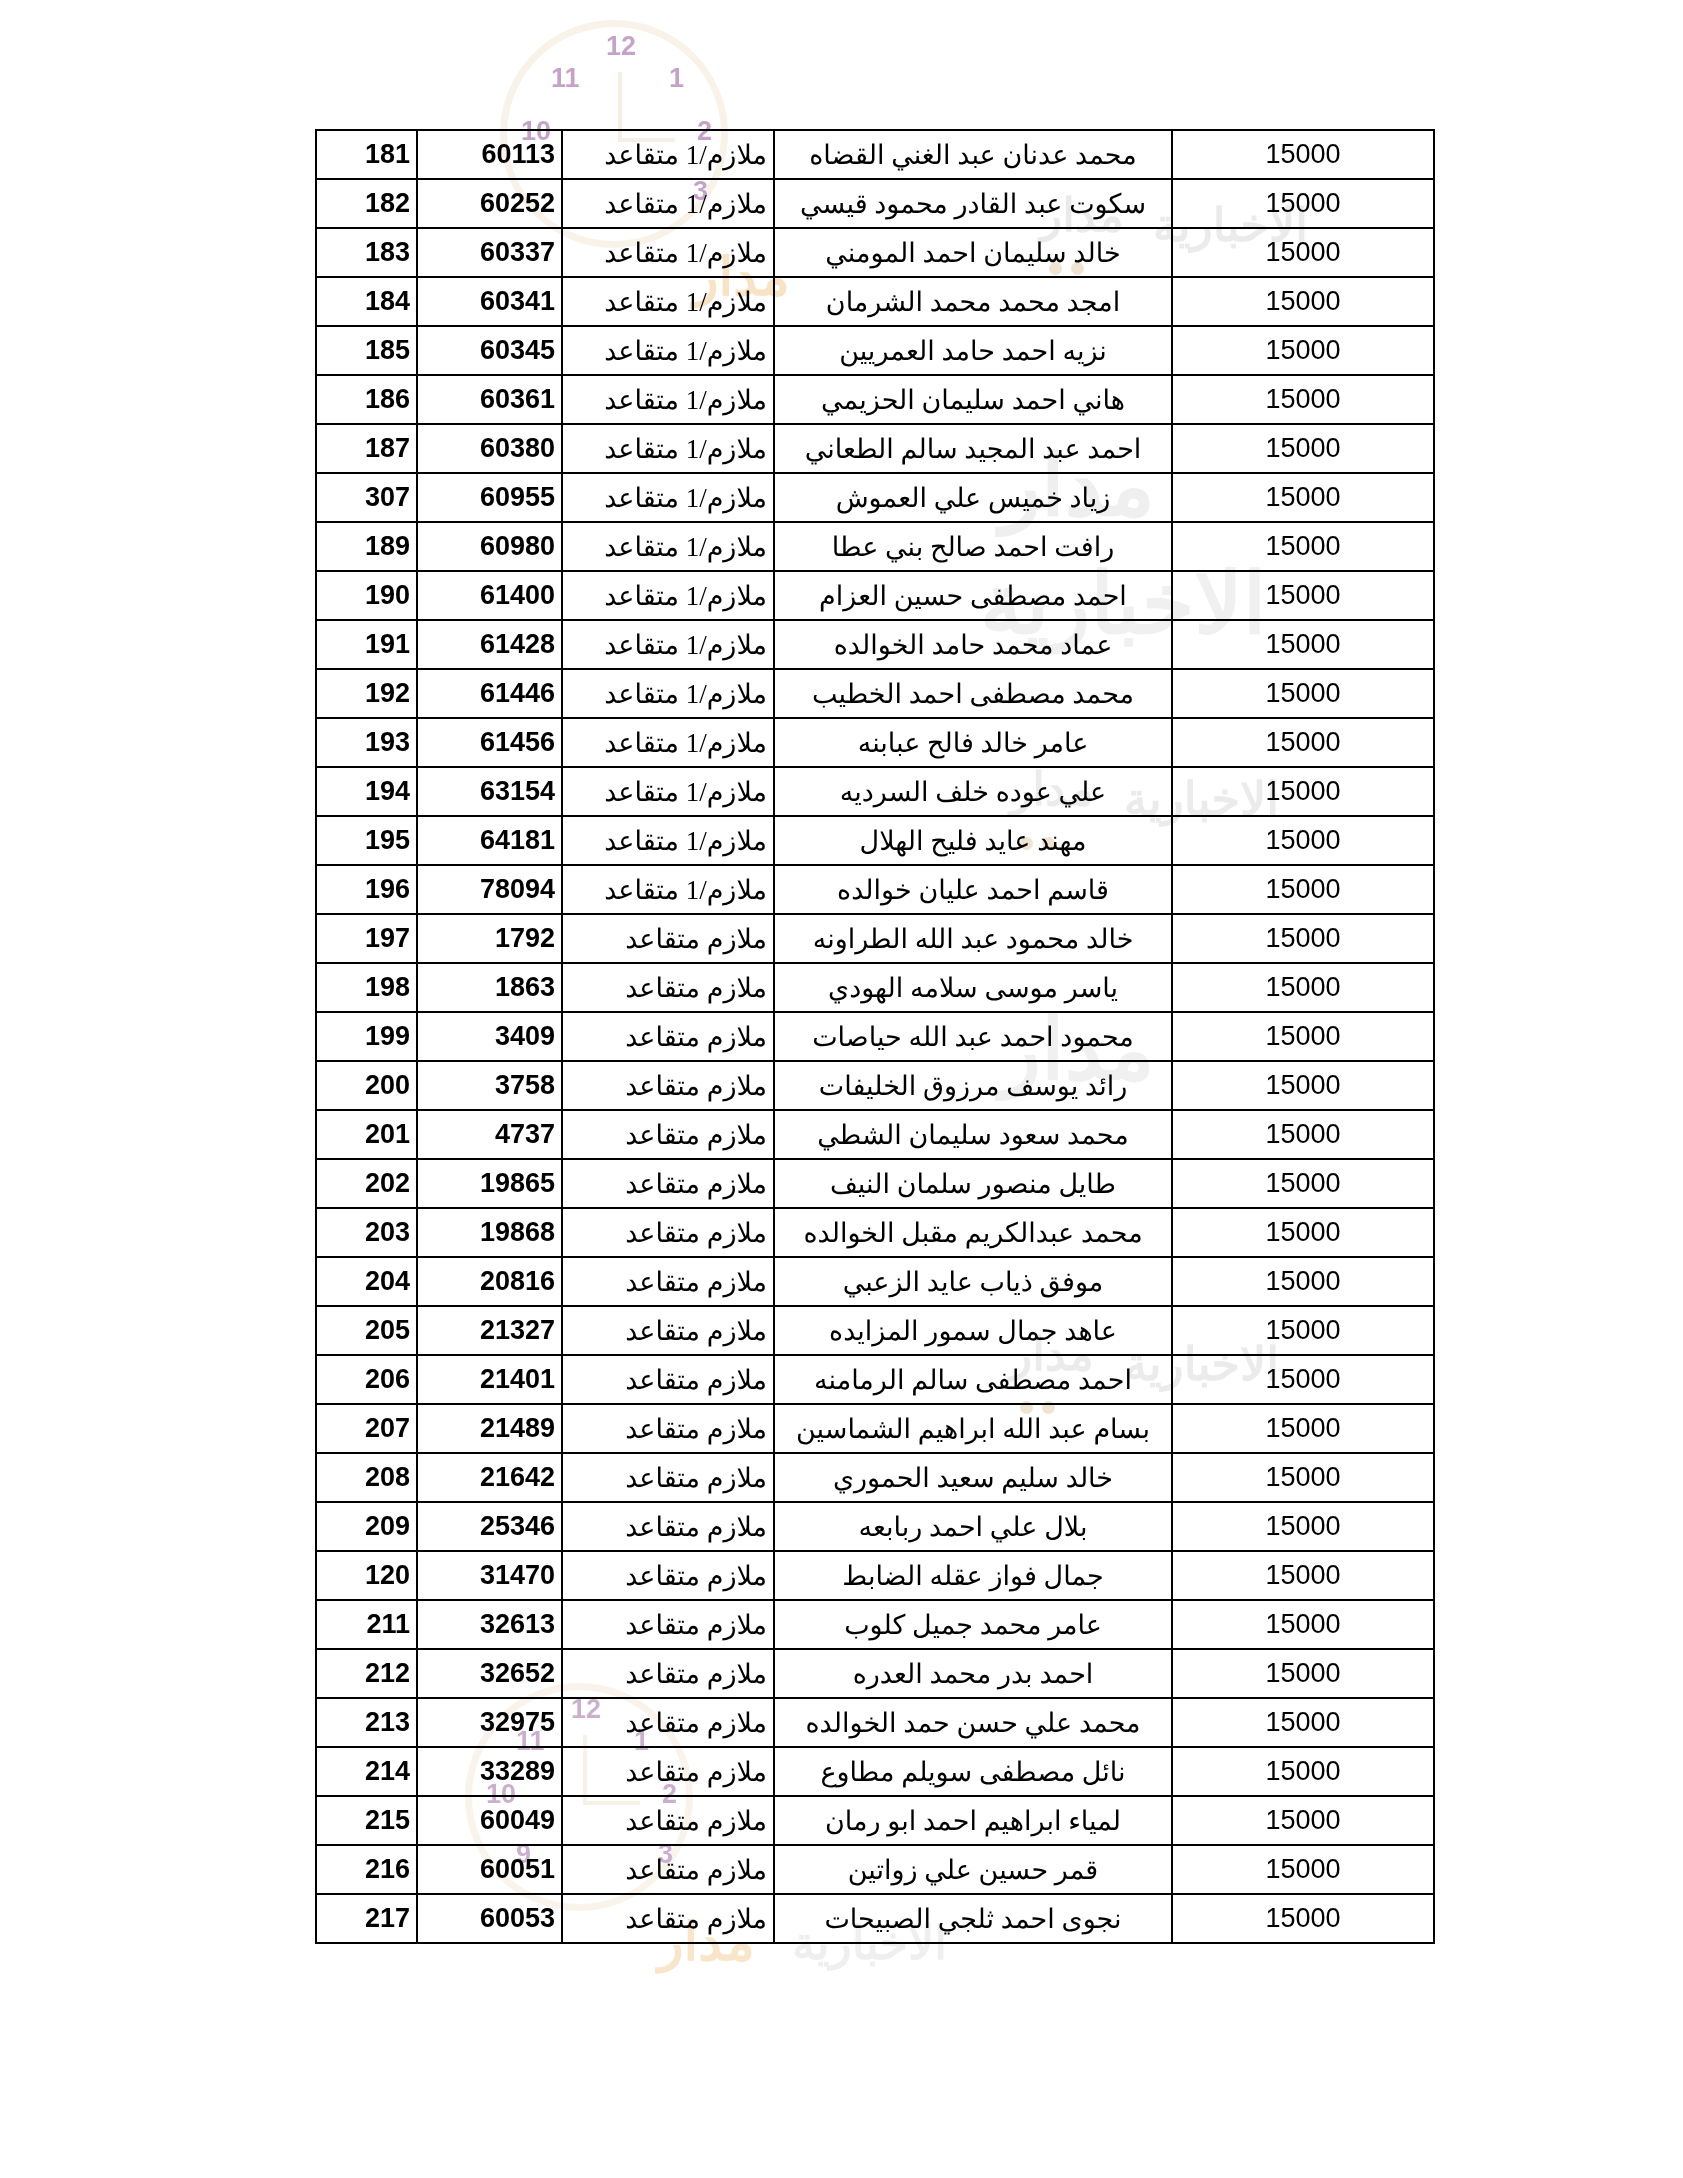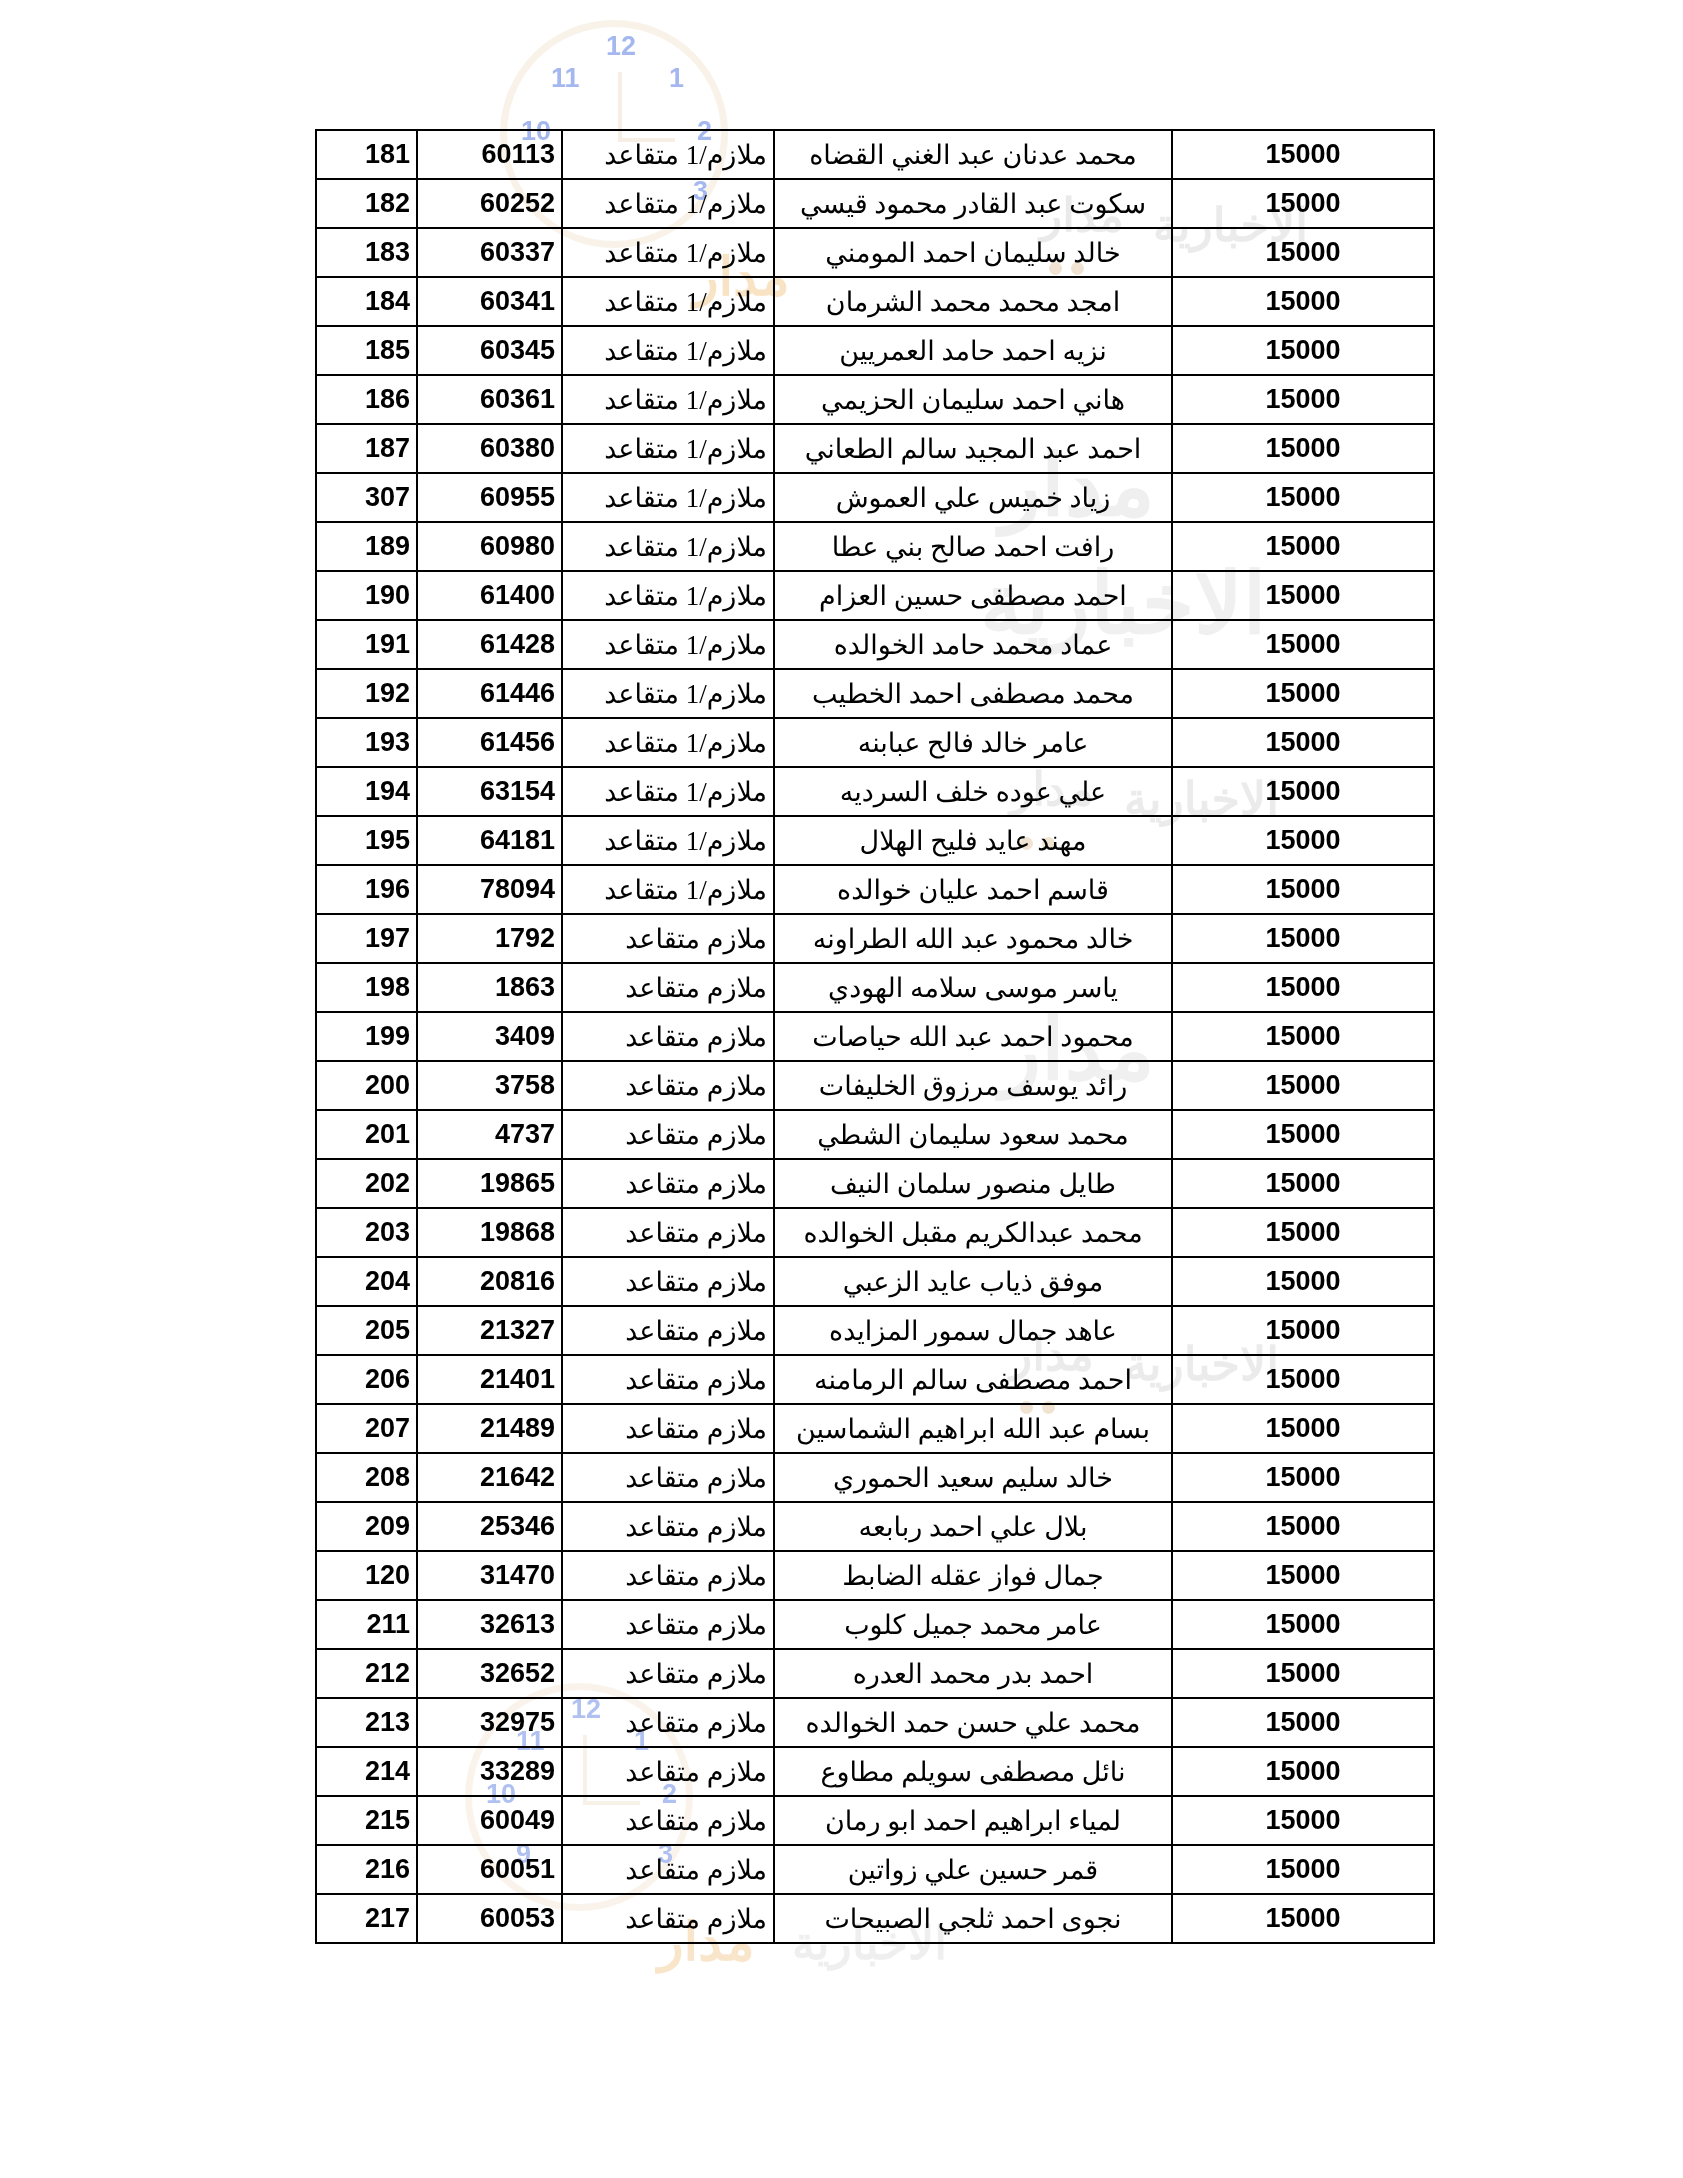--- a/index.html
+++ b/index.html
@@ -30,21 +30,21 @@
     width: 228px;
     height: 228px;
     border-radius: 50%;
     border: 7px solid #f0dfc8;
     box-sizing: border-box;
     position: absolute;
   }
   .wm-clock .num {
     position: absolute;
     font-size: 27px;
-    color: #1d4ed8;
+    color: #701a75;
     font-family: "Liberation Sans", sans-serif;
     font-weight: bold;
   }
   .wm-clock .hand {
     position: absolute;
     background: #ecd9bf;
   }
   .wm-text {
     position: absolute;
     font-size: 46px;
@@ -124,21 +124,21 @@
     font-family: Liberation Serif, serif;
   }
   td.c-name {
     text-align: center;
     font-size: 28px;
     margin-top: 12px;
   }
   td.c-amount {
     width: 248px;
     text-align: center;
-    font-weight: bold;
+    font-weight: normal;
     font-size: 29px;
     font-family: "Liberation Sans", sans-serif;
   }
 </style>
 </head>
 <body>
 
 <div class="page">
 
   <div class="wm" style="top:20px; left:728px;">

